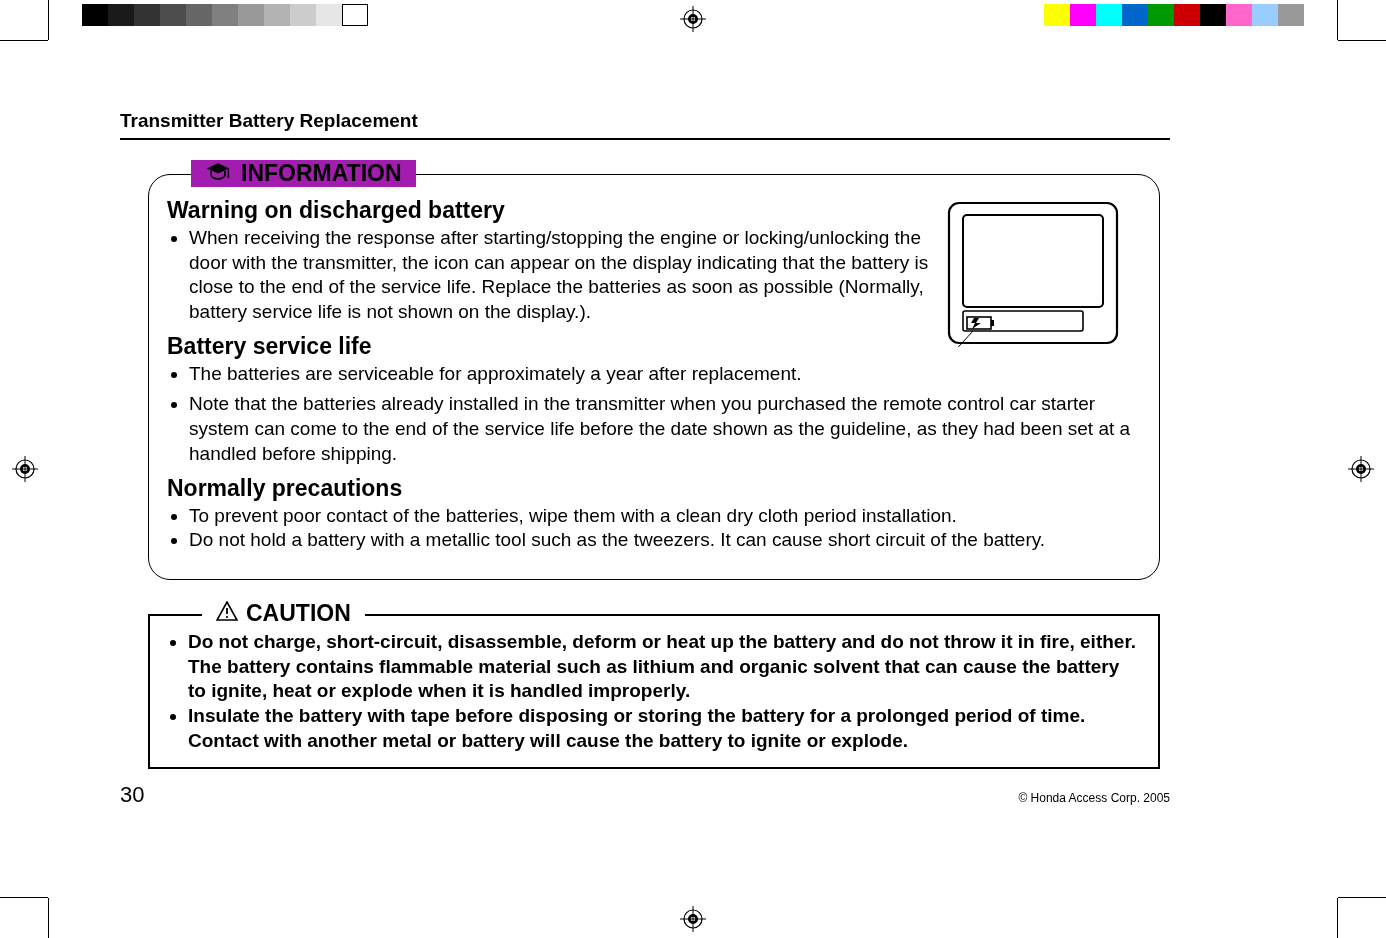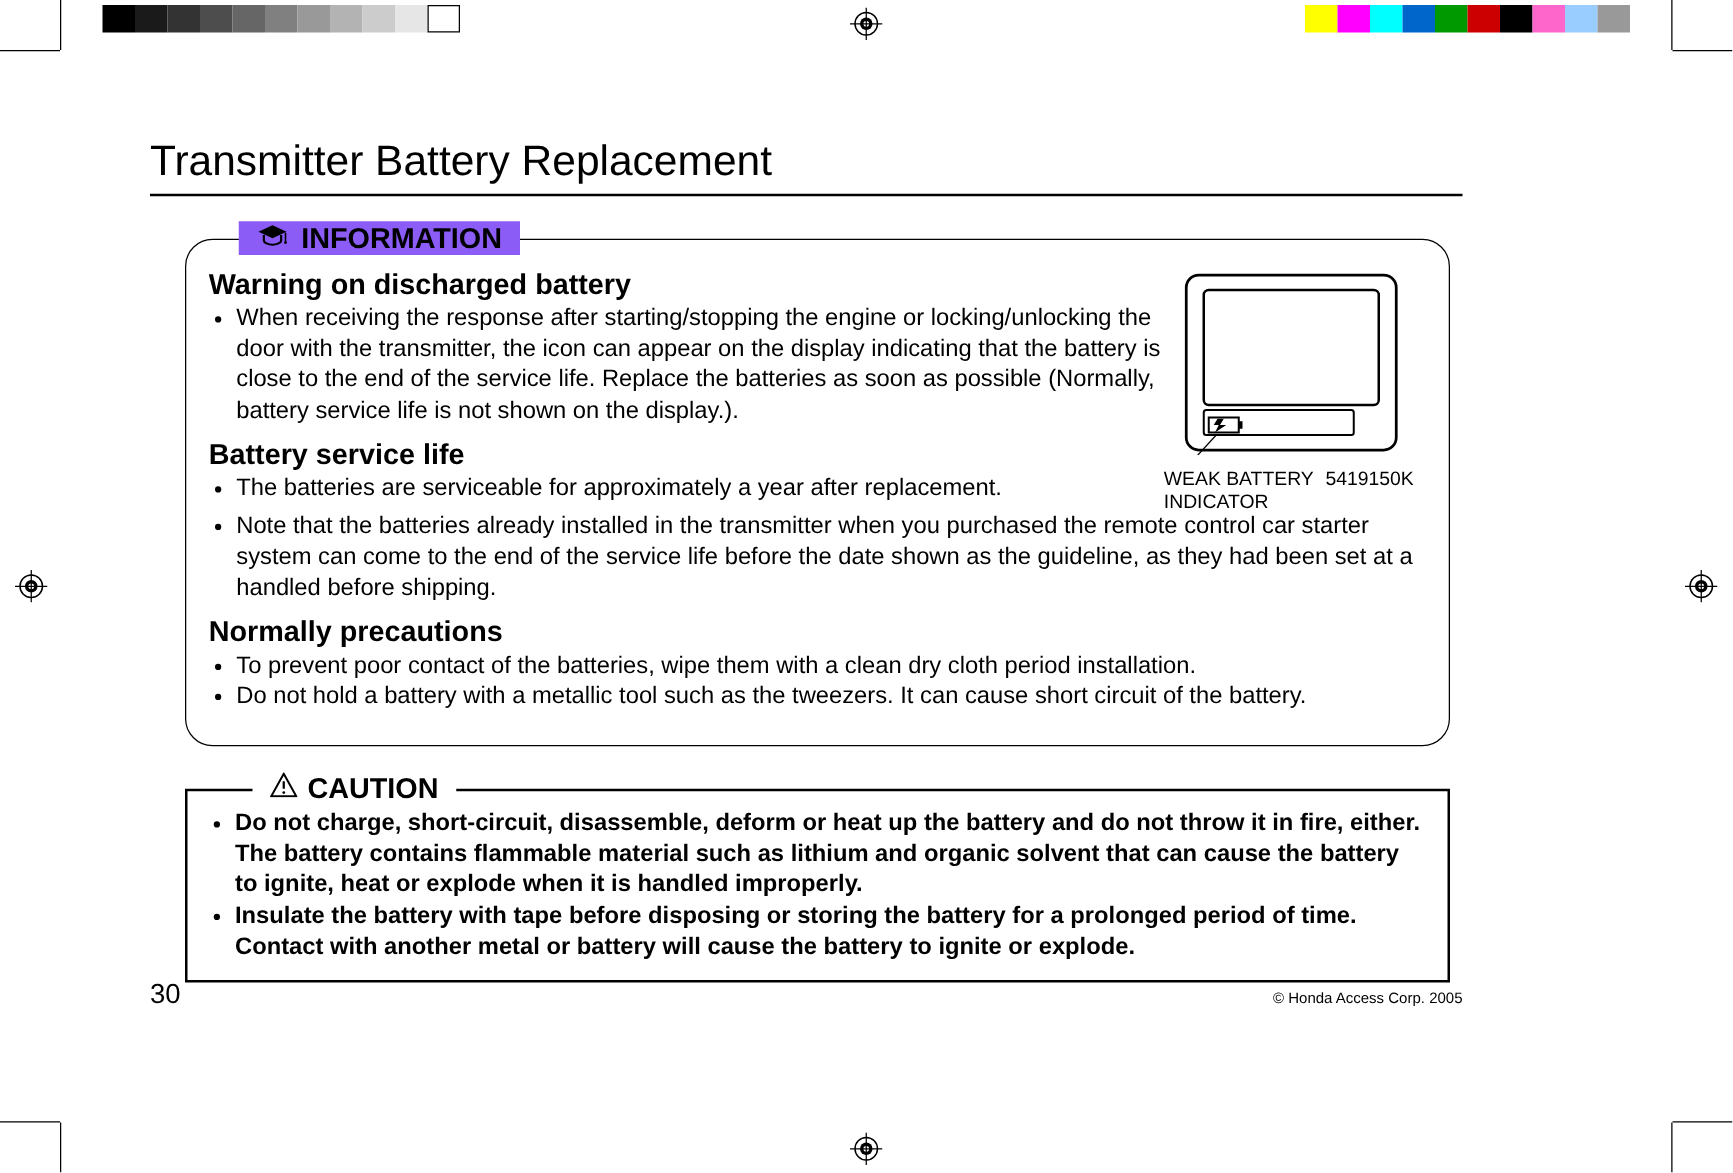--- a/index.html
+++ b/index.html
@@ -35,22 +35,22 @@
   .regmark svg { width: 100%; height: 100%; }
 
   .page {
     position: absolute;
     left: 120px;
     top: 110px;
     width: 1050px;
   }
 
   h1.page-title {
-    font-size: 34px;
-    font-weight: normal;
+    font-size: 19px;
+    font-weight: bold;
     margin-bottom: 6px;
   }
   .title-rule {
     border: none;
     border-top: 2px solid #000;
     margin-bottom: 34px;
   }
 
   
   .info-box {
@@ -59,21 +59,21 @@
     border-radius: 22px;
     padding: 20px 18px 18px 18px;
     margin-left: 28px;
     margin-right: 10px;
     margin-bottom: 34px;
   }
   .info-tab {
     position: absolute;
     top: -15px;
     left: 42px;
-    background: #8b5cf6;
+    background: #a21caf;
     padding: 0 14px;
     display: flex;
     align-items: center;
     gap: 10px;
     font-weight: bold;
     font-size: 23px;
   }
   .info-tab svg { width: 26px; height: 20px; }
 
   .info-box h2 {
@@ -255,24 +255,20 @@
             <rect x="22" y="18" width="140" height="92" rx="4" fill="none" stroke="#000" stroke-width="2"></rect>
             <rect x="22" y="114" width="120" height="20" rx="2" fill="none" stroke="#000" stroke-width="1.6"></rect>
 
             <rect x="26" y="120" width="24" height="12" fill="none" stroke="#000" stroke-width="1.6"></rect>
             <rect x="50" y="123" width="3" height="6" fill="#000"></rect>
             <polygon points="33,121 38,121 35,126 40,126 31,132 34,126 30,126" fill="#000"></polygon>
 
             <line x1="32" y1="134" x2="10" y2="158" stroke="#000" stroke-width="1"></line>
           </svg>
         </div>
-        <div class="figure-labels">
-          <div class="lbl-left">WEAK BATTERY INDICATOR</div>
-          <div class="lbl-right">5419150K</div>
-        </div>
       </div>
     </div>
 
     <ul style="margin-top:-2px">
       <li>Note that the batteries already installed in the transmitter when you purchased the remote control car starter system can come to the end of the service life before the date shown as the guideline, as they had been set at a handled before shipping.</li>
     </ul>
 
     <div class="section" style="margin-top:8px">
       <h2>Normally precautions</h2>
       <ul>

